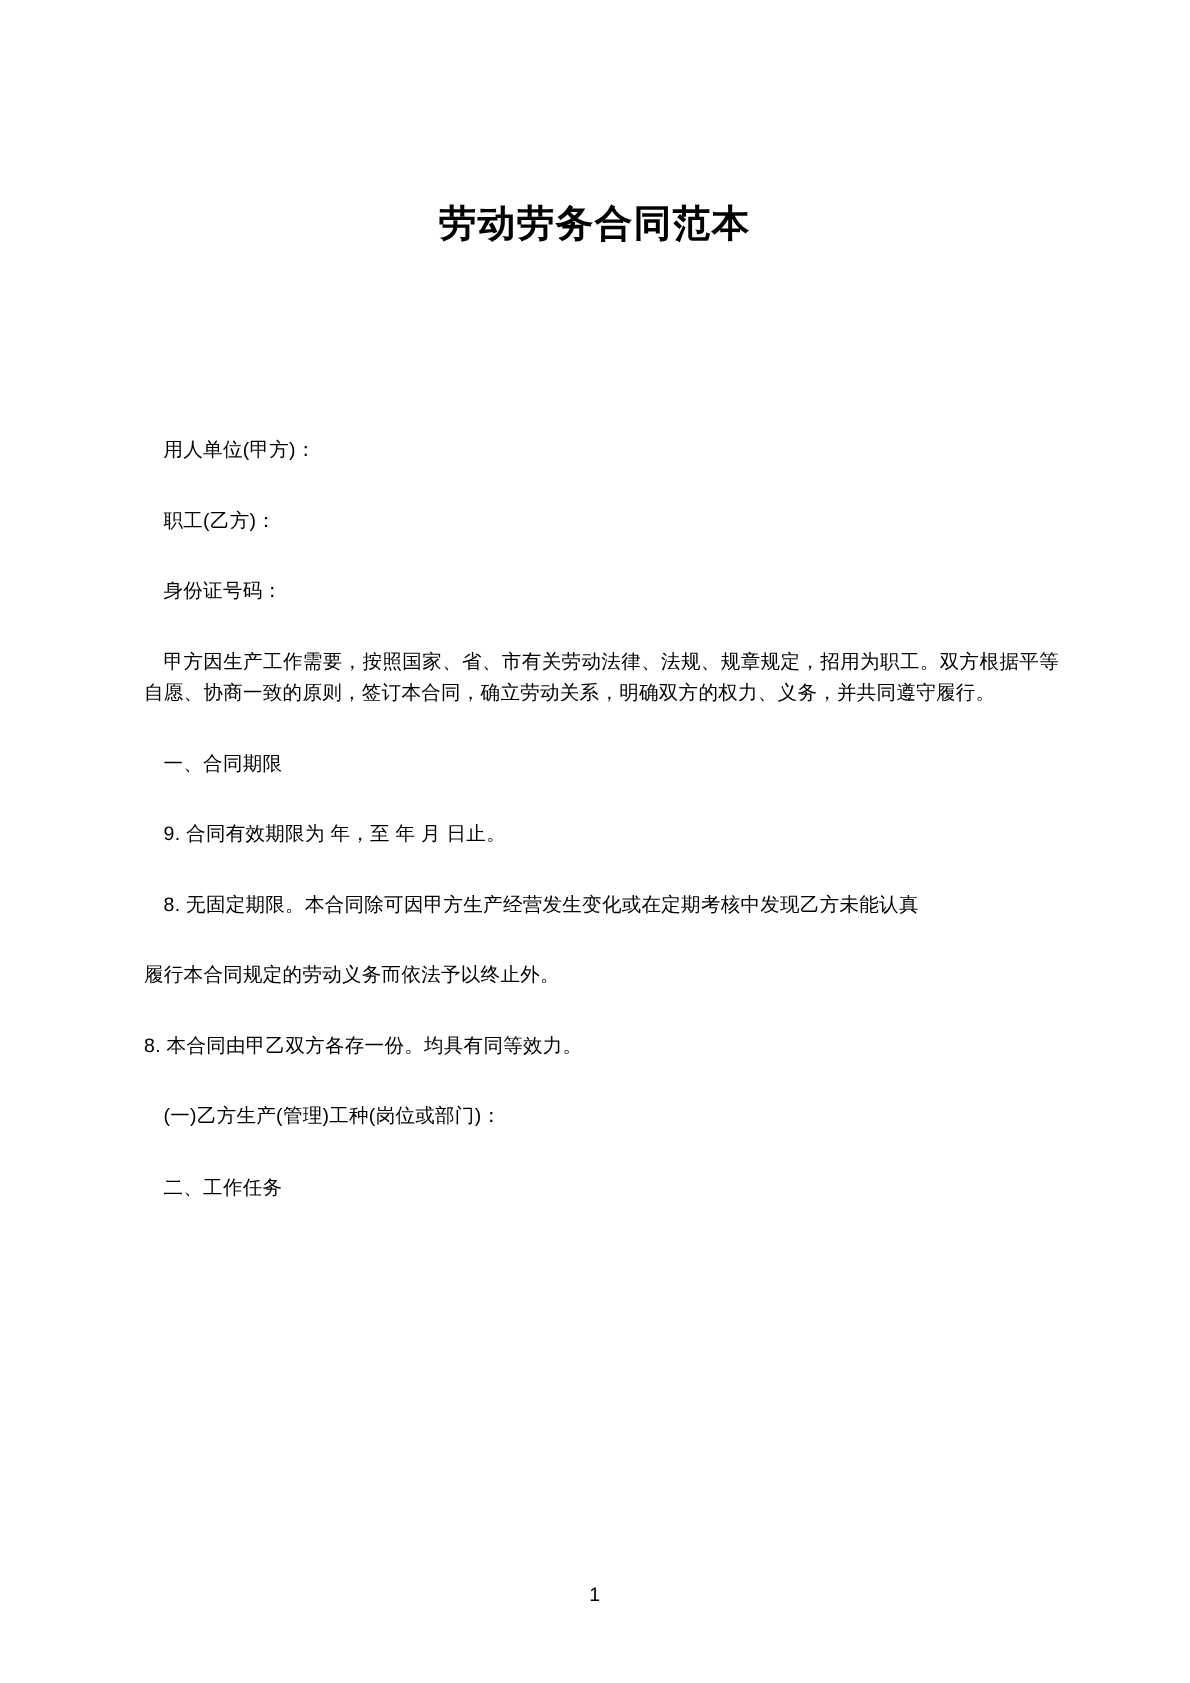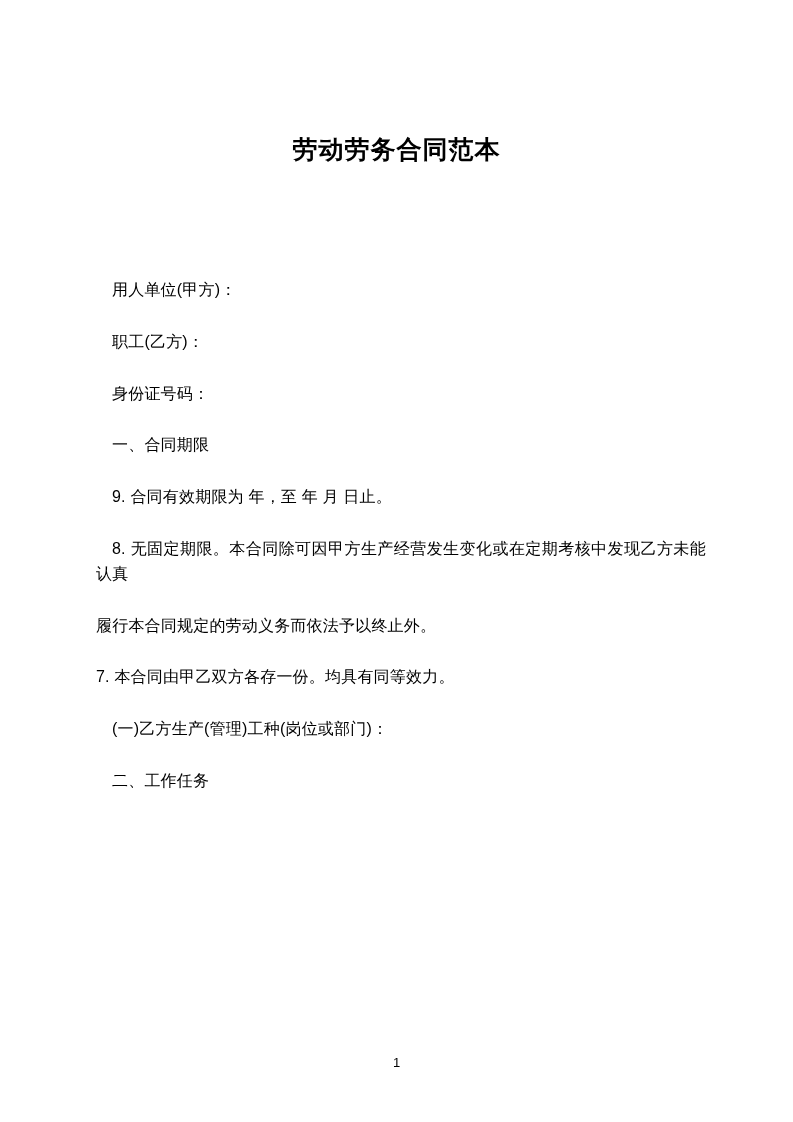--- a/index.html
+++ b/index.html
@@ -30,23 +30,23 @@
     letter-spacing: 1px;
     line-height: 1.4;
   }
   .body-block {
     position: absolute;
     left: 96px;
     top: 278px;
     width: 610px;
   }
   .para {
-    font-size: 16px;
+    font-size: 13px;
     line-height: 1.55;
-    margin: 0 0 27px 0;
+    margin: 12px 0 27px 0;
     text-align: justify;
     letter-spacing: 0.2px;
   }
   .para.indent1 {
     text-indent: 1em;
   }
   .page-number {
     position: absolute;
     left: 0;
     top: 1055px;
@@ -59,24 +59,25 @@
 <body>
 
 <div class="page">
 
   <div class="doc-title">劳动劳务合同范本</div>
 
   <div class="body-block">
     <p class="para indent1">用人单位(甲方)：</p>
     <p class="para indent1">职工(乙方)：</p>
     <p class="para indent1">身份证号码：</p>
+    <p class="para indent1">甲方因生产工作需要，按照国家、省、市有关劳动法律、法规、规章规定，招用为职工。双方根据平等自愿、协商一致的原则，签订本合同，确立劳动关系，明确双方的权力、义务，并共同遵守履行。</p>
     <p class="para indent1">一、合同期限</p>
     <p class="para indent1">9. 合同有效期限为 年，至 年 月 日止。</p>
     <p class="para indent1">8. 无固定期限。本合同除可因甲方生产经营发生变化或在定期考核中发现乙方未能认真</p>
     <p class="para">履行本合同规定的劳动义务而依法予以终止外。</p>
-    <p class="para">7. 本合同由甲乙双方各存一份。均具有同等效力。</p>
+    <p class="para">8. 本合同由甲乙双方各存一份。均具有同等效力。</p>
     <p class="para indent1">(一)乙方生产(管理)工种(岗位或部门)：</p>
     <p class="para indent1">二、工作任务</p>
   </div>
 
   <div class="page-number">1</div>
 
 </div>
 
 </body></html>

